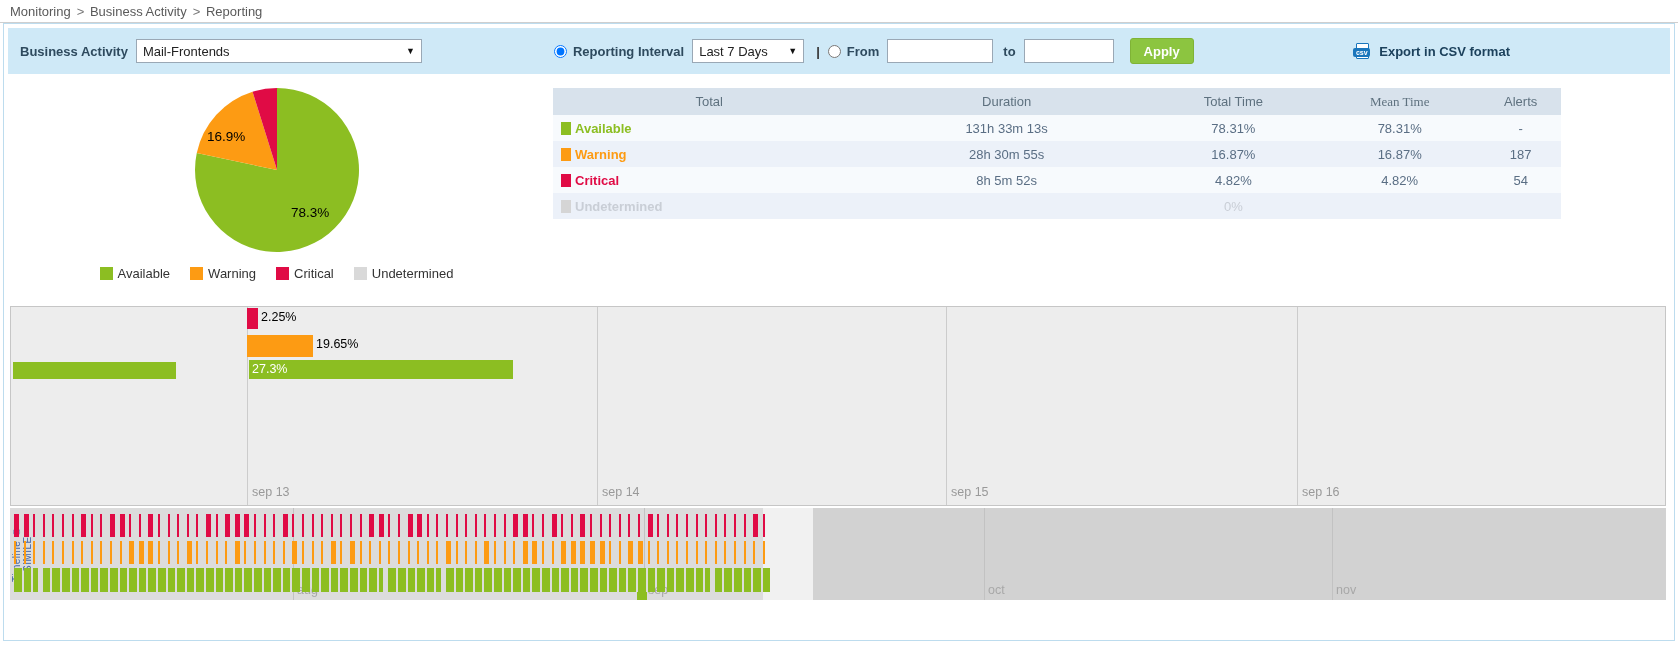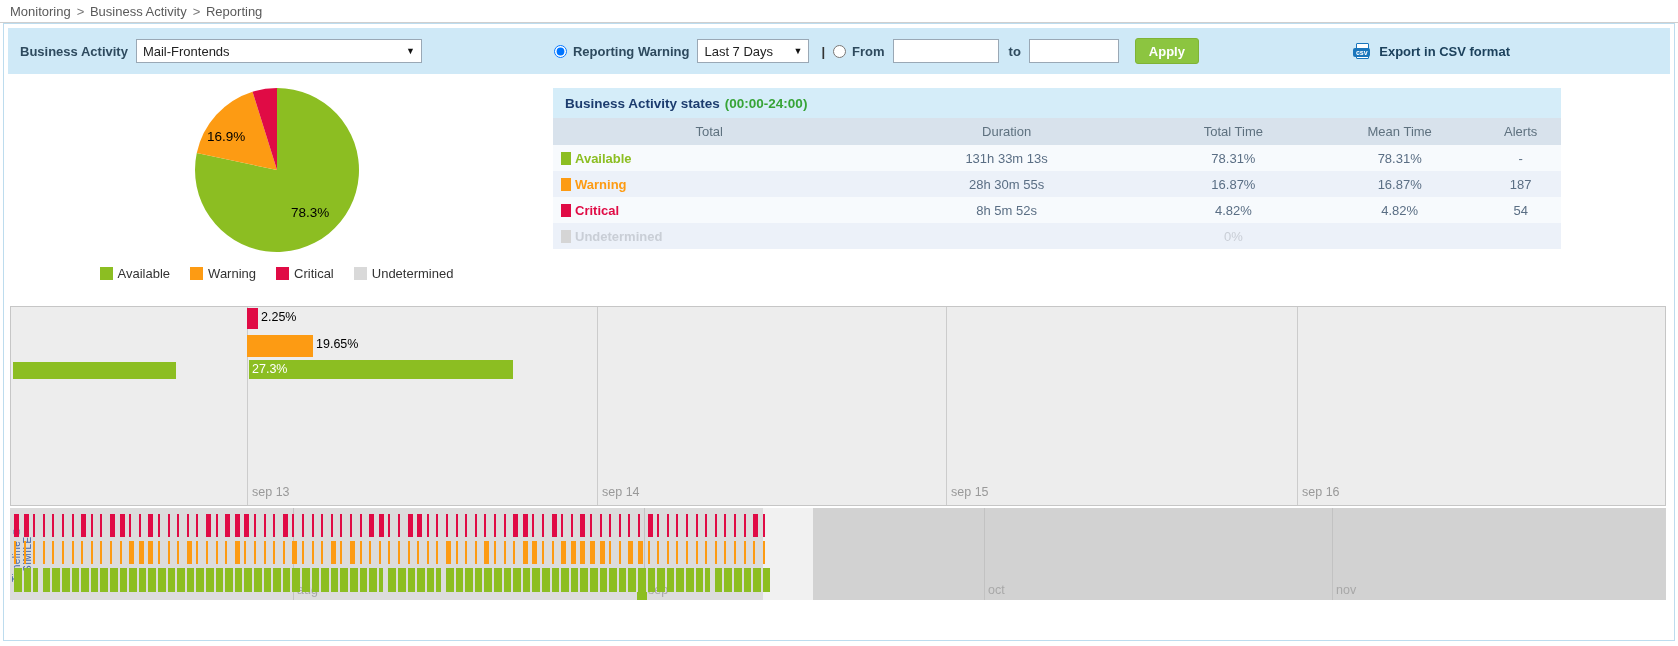--- a/index.html
+++ b/index.html
@@ -65,21 +65,21 @@
     font-size:13px; height:27px; text-align:center; }
   .states-tbl td { height:26px; font-size:13px; color:#5a6e84; text-align:center; }
   .states-tbl tr.r-even td { background:#f7fafd; }
   .states-tbl tr.r-odd td { background:#ecf1f9; }
   .states-tbl td.status-cell { text-align:left; padding-left:8px; }
   .status-wrap { display:flex; align-items:center; gap:4px; font-weight:bold; }
   .status-sq { width:10px; height:13px; display:inline-block; }
   tr.muted td, tr.muted .status-wrap { color:#c9ced6 !important; }
   .states-tbl tr.total-row td { background:#d3d7ef; color:#4f5566; }
   .col-status{width:31%;} .col-duration{width:28%;} .col-total{width:17%;}
-  .col-mean{width:16%;} .col-alerts{width:8%;}
+  .col-mean{width:16%;font-family:Liberation Serif, serif;} .col-alerts{width:8%;}
 
   
   .tl-chart { position:absolute; left:10px; top:306px; width:1656px; height:200px;
     background:#ededed; border:1px solid #c6c6c6; overflow:hidden; }
   .grid-v { position:absolute; top:0; bottom:0; width:1px; background:#cccccc; }
   .day-label { position:absolute; color:#999; font-size:12.5px; }
   .tl-bar { position:absolute; }
   .tl-bar-label { position:absolute; font-size:12.5px; color:#000; white-space:nowrap; }
   .tl-bar-label.inside { color:#fff; }
 
@@ -108,21 +108,21 @@
 
 <div class="toolbar">
   <span class="tb-label">Business Activity</span>
   <div class="fake-select sel-ba">
     <span>Mail-Frontends</span>
     <span class="chev">▼</span>
   </div>
 
   <div class="interval-group">
     <input type="radio" name="interval-mode" class="radio" checked="" style="">
-    <span class="tb-label">Reporting Warning</span>
+    <span class="tb-label">Reporting Interval</span>
     <div class="fake-select sel-interval">
       <span>Last 7 Days</span>
       <span class="chev">▼</span>
     </div>
     <span class="pipe">|</span>
     <input type="radio" name="interval-mode" class="radio" style="">
     <span class="tb-label">From</span>
     <input type="text" class="tb-input input-from" value="" style="">
     <span class="tb-label">to</span>
     <input type="text" class="tb-input input-to" value="" style="">
@@ -159,24 +159,20 @@
       <span class="legend-swatch" style="background:#e00b45"></span>
       <span>Critical</span>
     </span>
     <span class="legend-item">
       <span class="legend-swatch" style="background:#d9d9d9"></span>
       <span>Undetermined</span>
     </span>
   </div>
 
 <div class="states">
-  <div class="states-title">
-    <span class="t">Business Activity states</span>
-    <span class="range">(00:00-24:00)</span>
-  </div>
   <table class="states-tbl">
     <thead>
       <tr>
         <th class="col-status">Total</th>
         <th class="col-duration">Duration</th>
         <th class="col-total">Total Time</th>
         <th class="col-mean">Mean Time</th>
         <th class="col-alerts">Alerts</th>
       </tr>
     </thead>

